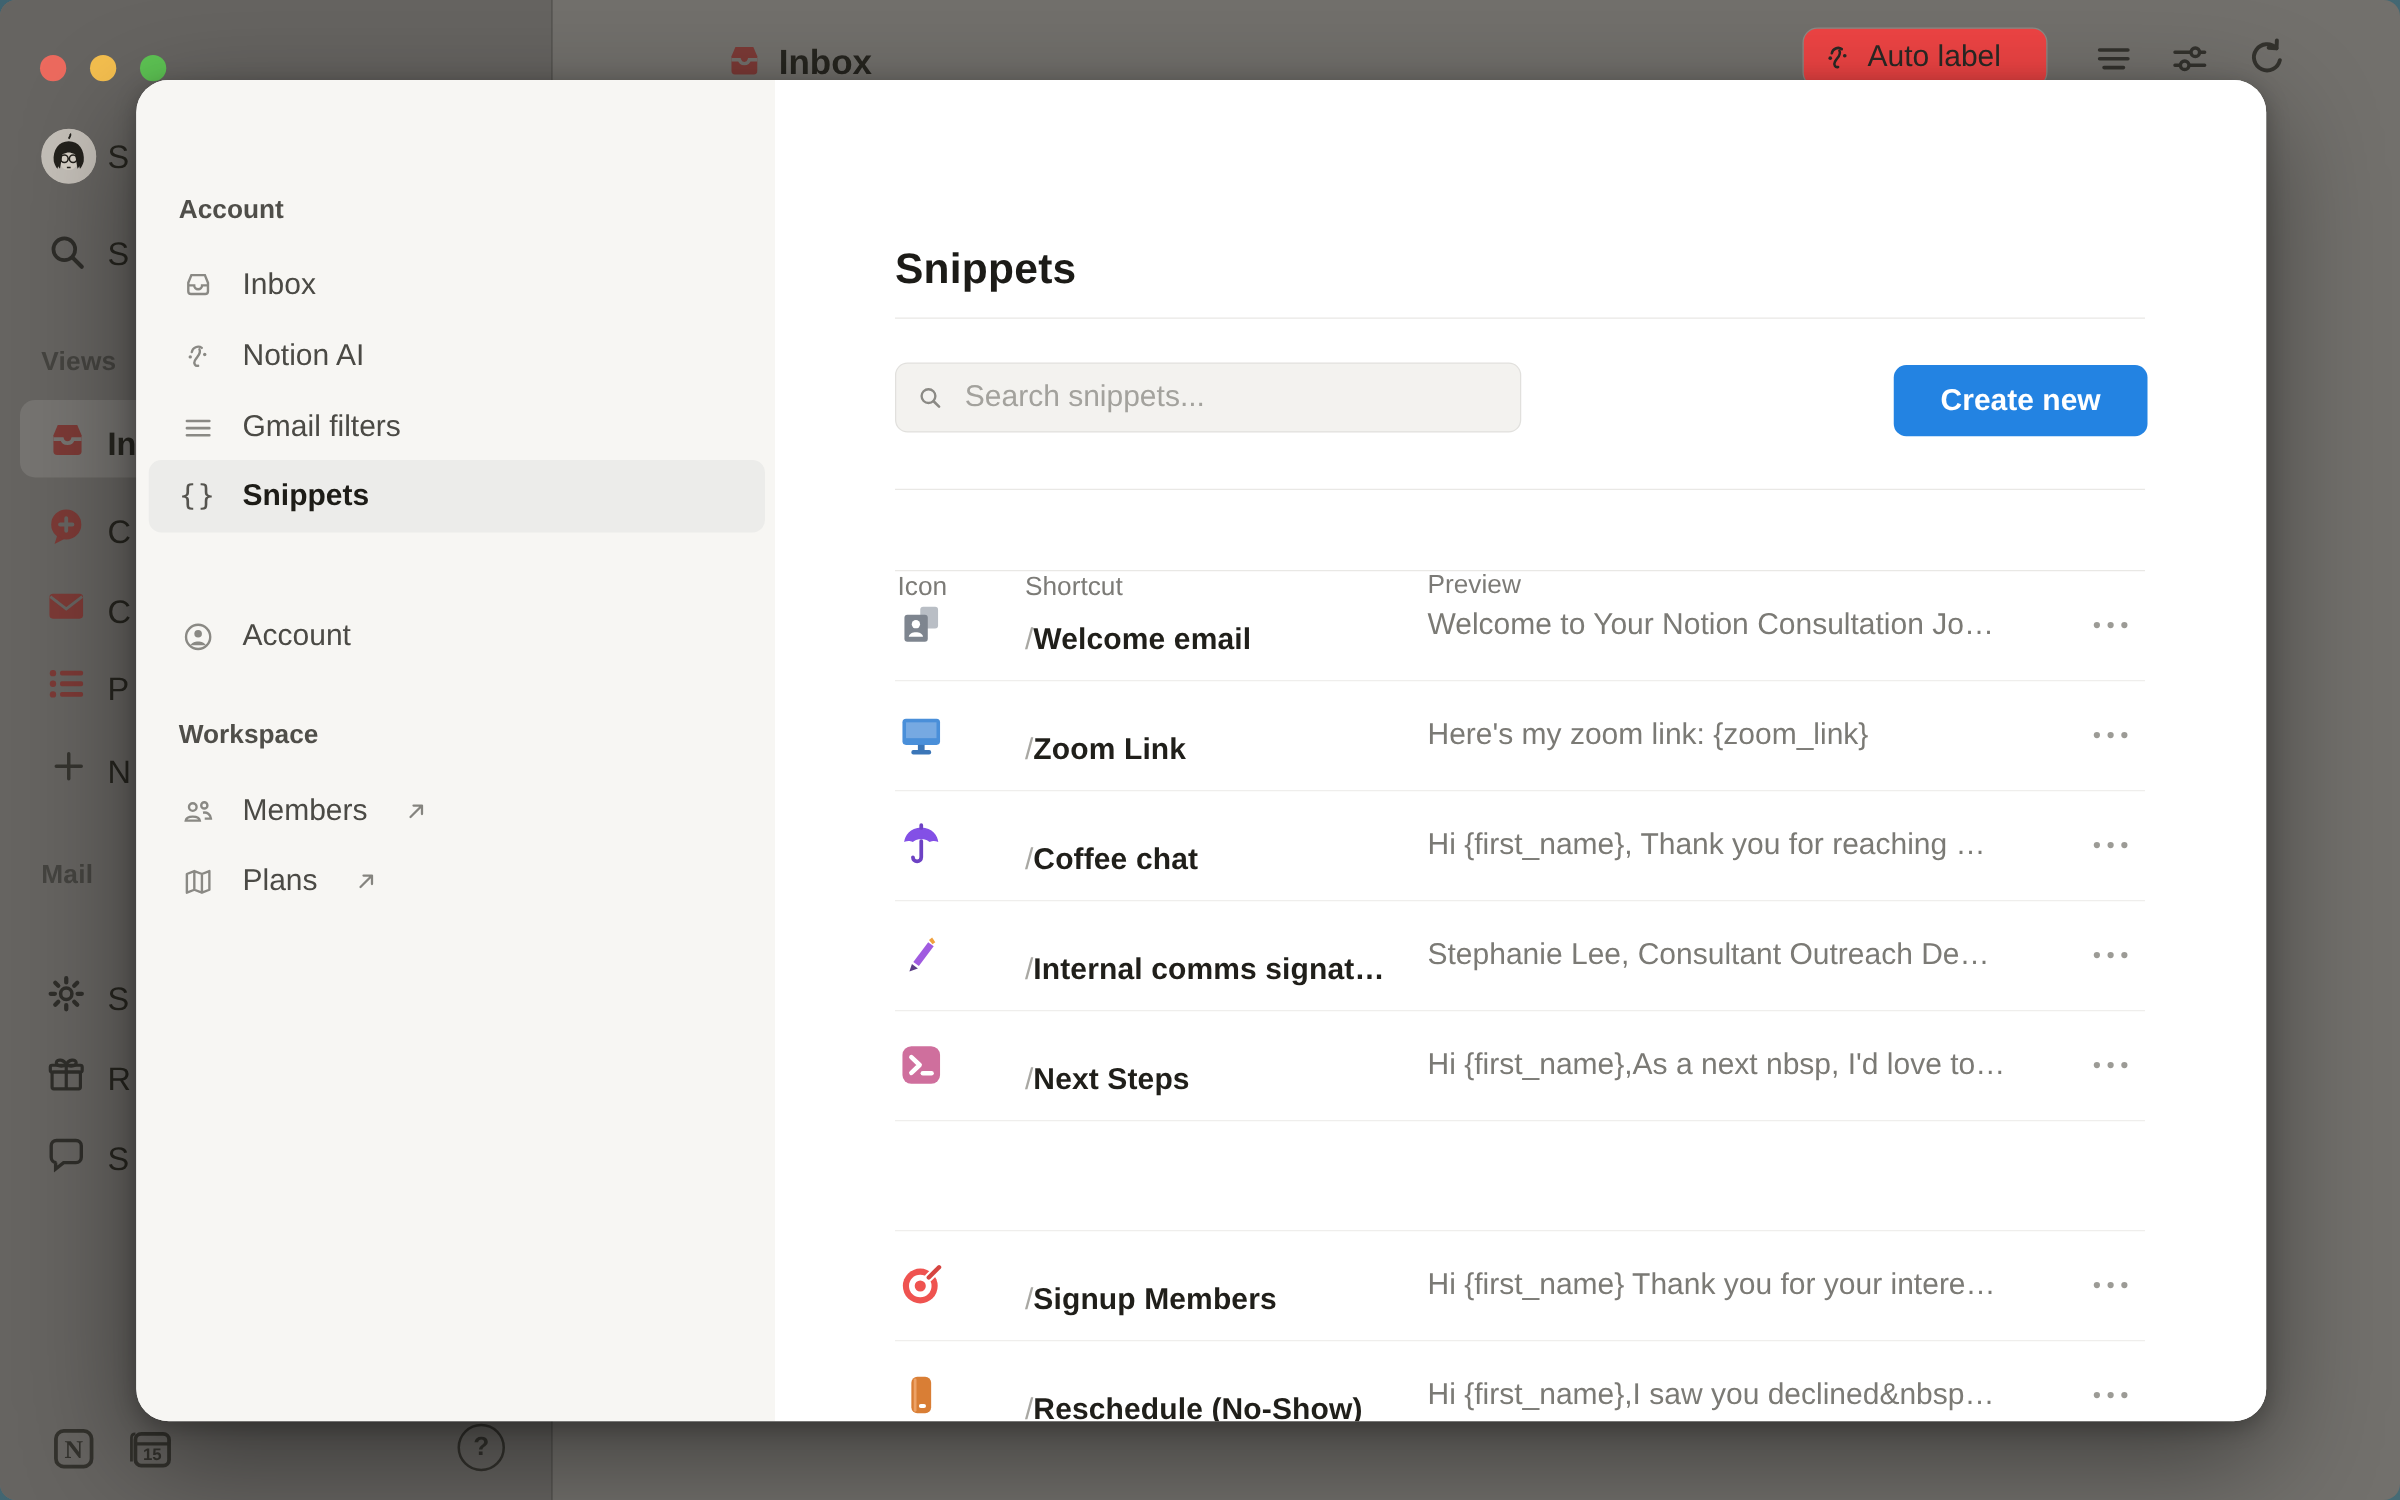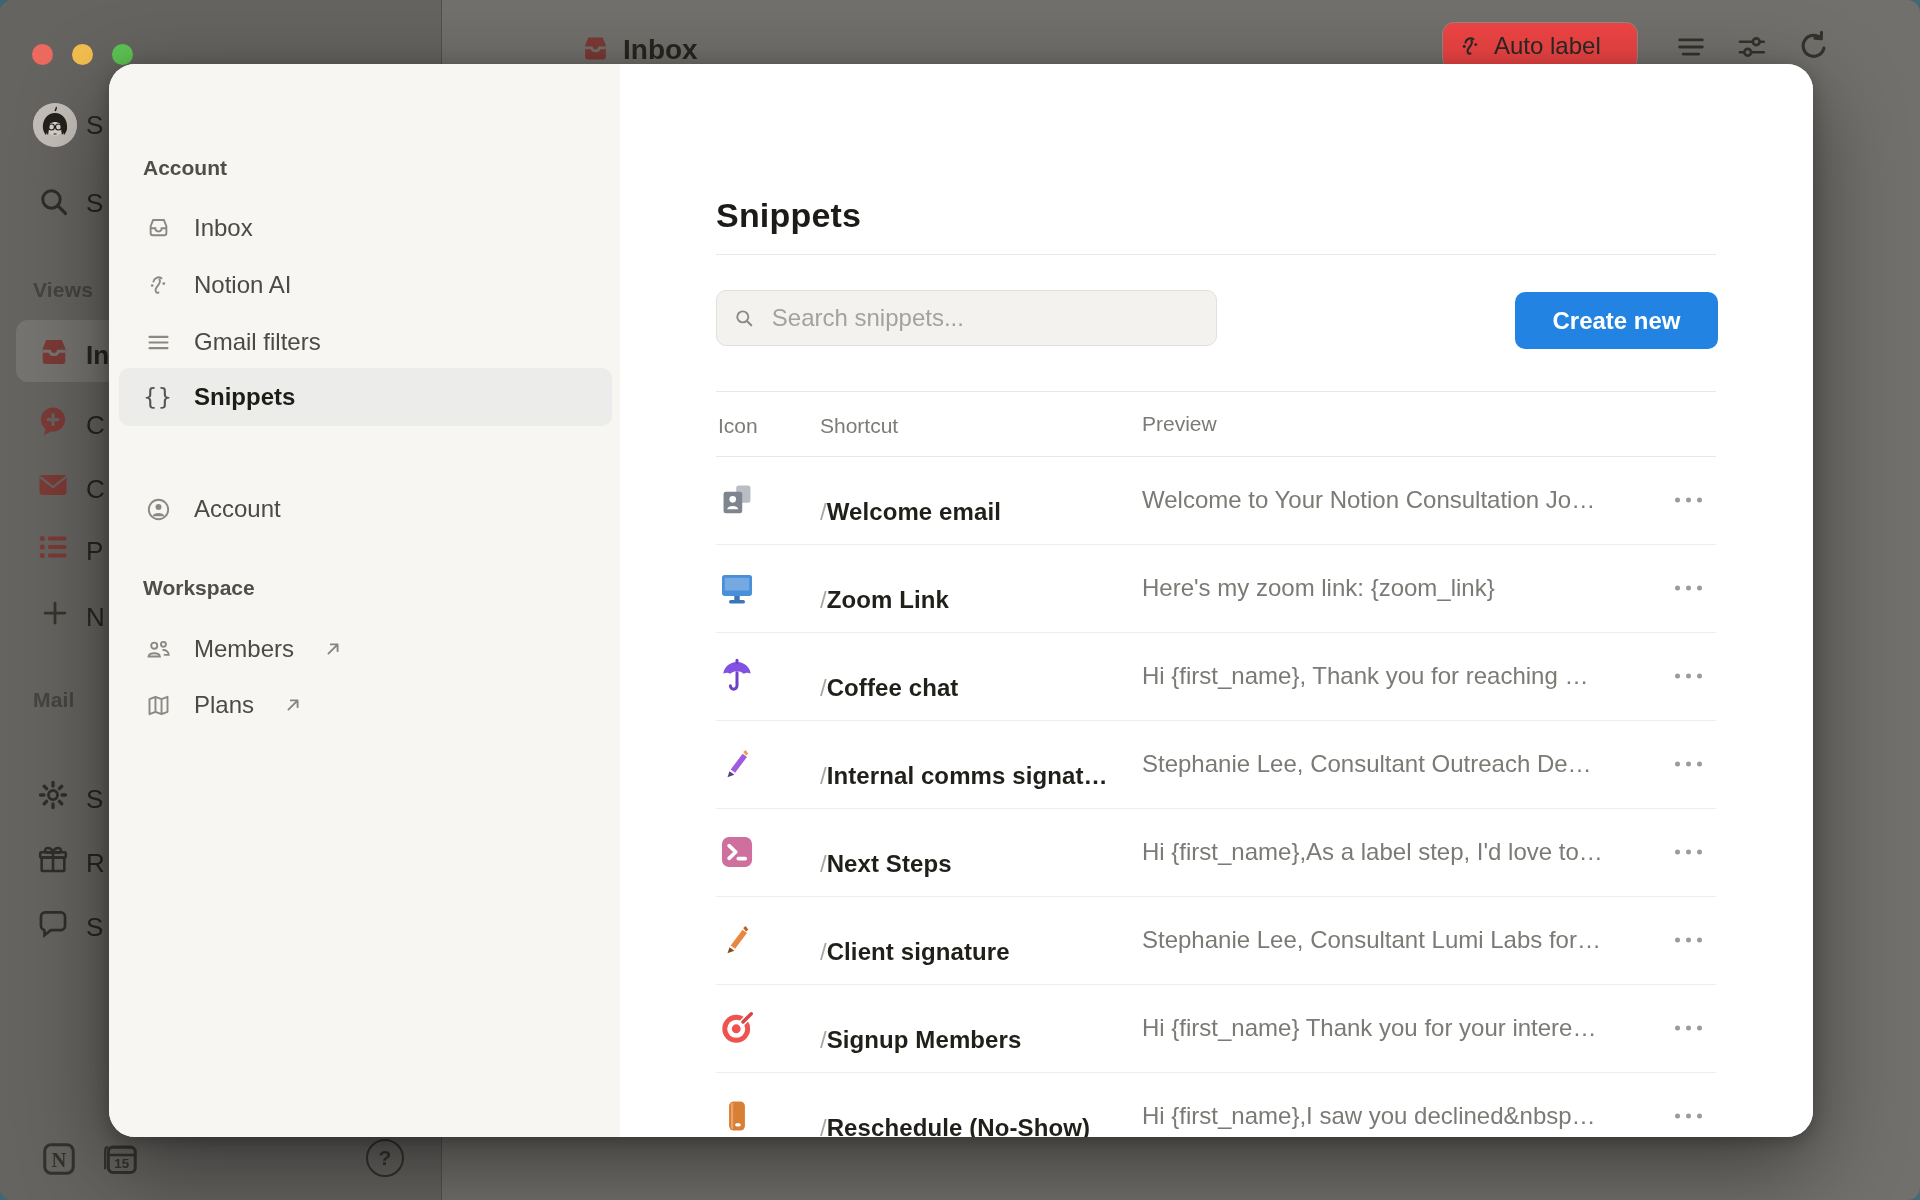--- a/index.html
+++ b/index.html
@@ -56,21 +56,21 @@
   
   .c-title{position:absolute;left:716px;top:132px;font-size:34px;font-weight:700;color:#1c1b17;letter-spacing:.2px;}
   .hr{position:absolute;height:1px;background:#e9e8e5;left:716px;width:1000px;}
   .search{position:absolute;left:716px;top:226px;width:501px;height:56px;border-radius:10px;background:#f3f2ef;
     border:1px solid #e1e0dd;box-sizing:border-box;display:flex;align-items:center;gap:14px;padding:0 16px;}
   .search input{border:none;outline:none;background:transparent;font-size:24px;color:#37362f;width:100%;
     font-family:"Liberation Sans","DejaVu Sans",sans-serif;}
   .search input::placeholder{color:#a3a29d;}
   .createbtn{position:absolute;left:1515px;top:228px;width:203px;height:57px;border-radius:10px;border:none;
     background:#2383e2;color:#fff;font-size:24px;font-weight:600;font-family:"Liberation Sans","DejaVu Sans",sans-serif;cursor:pointer;}
-  .th{position:absolute;font-size:21px;color:#7c7b77;}
+  .th{position:absolute;font-size:21px;color:#7c7b77;margin-top:44px;}
   .trow{position:absolute;left:716px;width:1000px;height:88px;}
   .trow .ric{position:absolute;left:2px;top:50%;transform:translateY(-50%);width:38px;height:38px;}
   .trow .shortcut{position:absolute;left:104px;top:50%;transform:translateY(-50%);font-size:24px;white-space:nowrap;margin-top:12px;}
   .trow .shortcut .sl{color:#a9a8a3;font-weight:400;}
   .trow .shortcut .nm{color:#201f1a;font-weight:600;letter-spacing:.1px;}
   .trow .prev{position:absolute;left:426px;top:50%;transform:translateY(-50%);font-size:24px;color:#7b7a75;white-space:nowrap;}
   .rowline{position:absolute;left:716px;width:1000px;height:1px;background:#efeeec;}
   .menu3{position:absolute;right:6px;top:50%;transform:translateY(-50%);border:none;background:transparent;display:flex;gap:6px;cursor:pointer;padding:8px;}
   .menu3 i{width:5px;height:5px;border-radius:50%;background:#9c9b96;display:block;}
   svg{display:block;}
@@ -433,45 +433,29 @@
 
       <div class="trow" style="left:96px;top:744px">
         <span class="ric">
             <svg viewBox="0 0 24 24" width="38" height="38">
               <rect x="2.5" y="2.5" width="19" height="19" rx="4.5" fill="#cf6f9d"></rect>
               <path d="M7 8l4.2 4L7 16" fill="none" stroke="#fff" stroke-width="2.3" stroke-linecap="round" stroke-linejoin="round"></path>
               <path d="M12.8 16.2h4.4" stroke="#fff" stroke-width="2.3" stroke-linecap="round"></path>
             </svg>
           </span>
         <span class="shortcut"><span class="sl">/</span><span class="nm">Next Steps</span></span>
-        <span class="prev">Hi {first_name},As a label step, I'd love to…</span>
+        <span class="prev">Hi {first_name},As a next nbsp, I'd love to…</span>
         <button class="menu3">
             <i></i>
             <i></i>
             <i></i>
           </button>
       </div>
       <div class="rowline" style="left:96px;top:832px"></div>
 
-      <div class="trow" style="left:96px;top:832px">
-        <span class="ric">
-            <svg viewBox="0 0 24 24" width="38" height="38">
-              <path d="M8 15.5L15.5 5.6l2.8 2L10.8 17.5z" fill="#e8873f"></path>
-              <path d="M7.3 16.6l3 2.2-4.3 1.5z" fill="#8a4a14"></path>
-              <path d="M17.5 3.2l1.6 2.4-1.4 1-1.8-2.2z" fill="#c05f1d"></path>
-            </svg>
-          </span>
-        <span class="shortcut"><span class="sl">/</span><span class="nm">Client signature</span></span>
-        <span class="prev">Stephanie Lee, Consultant Lumi Labs for…</span>
-        <button class="menu3">
-            <i></i>
-            <i></i>
-            <i></i>
-          </button>
-      </div>
       <div class="rowline" style="left:96px;top:920px"></div>
 
       <div class="trow" style="left:96px;top:920px">
         <span class="ric">
             <svg viewBox="0 0 24 24" width="38" height="38">
               <circle cx="11.5" cy="12.5" r="8.8" fill="#ef5350"></circle>
               <circle cx="11.5" cy="12.5" r="5.7" fill="#fff"></circle>
               <circle cx="11.5" cy="12.5" r="2.8" fill="#ef5350"></circle>
               <path d="M15.8 8.2L21 3" stroke="#fff" stroke-width="4.2" stroke-linecap="round"></path>
               <path d="M15.8 8.2L21 3" stroke="#d64541" stroke-width="2.2" stroke-linecap="round"></path>

